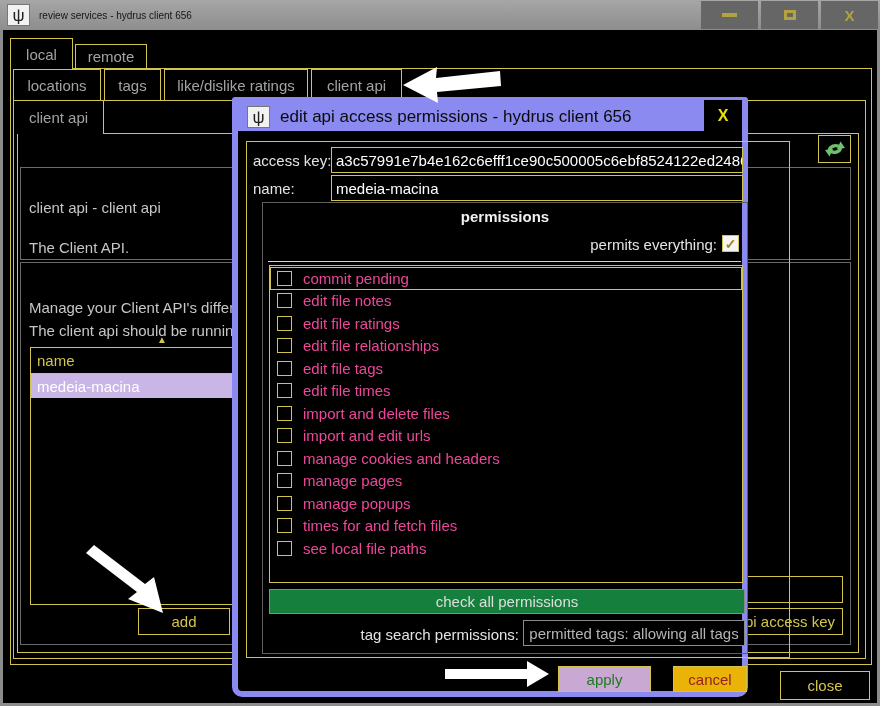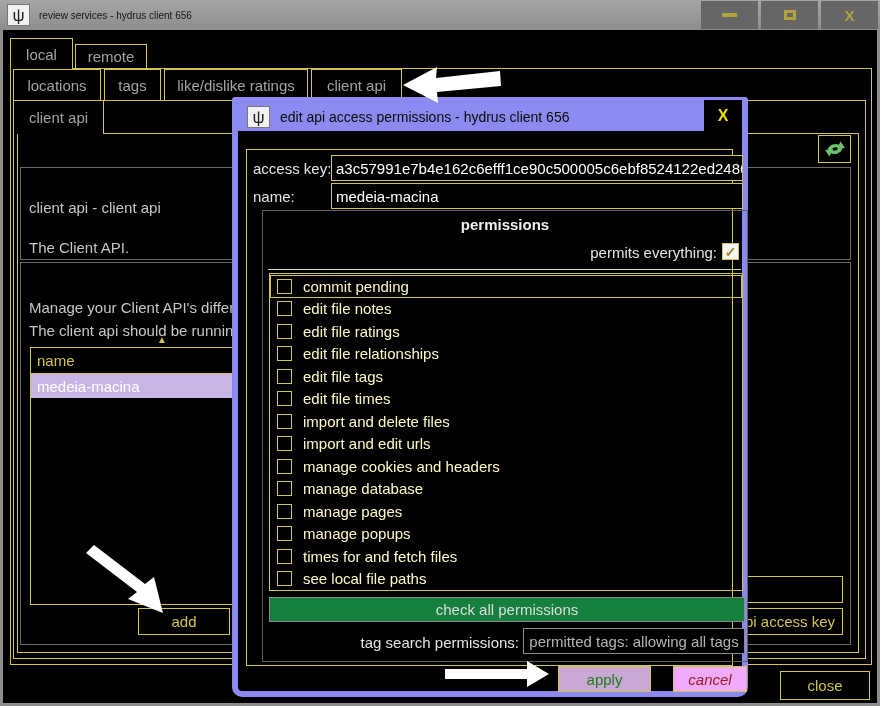--- a/index.html
+++ b/index.html
@@ -53,52 +53,52 @@
 
   .ybtn{position:absolute;border:1px solid var(--yellow);background:#000;color:var(--yellow);
     display:flex;align-items:center;justify-content:center;font-size:15px;}
 
   
   #dialog{position:absolute;left:232px;top:97px;width:516px;height:600px;
     background:#000;border:6px solid var(--purple);border-radius:3px 3px 10px 10px;z-index:10;}
   #dlg-titlebar{position:absolute;left:0;top:0;right:0;height:28px;background:var(--purple);
     display:flex;align-items:center;}
   #dlg-titlebar .app-icon-box{margin-left:9px;}
-  #dlg-titlebar .title-text{margin-left:10px;color:#0a0a0a;font-size:14px;}
+  #dlg-titlebar .title-text{margin-left:10px;color:#0a0a0a;font-size:17px;}
   #dlg-close{position:absolute;right:0;top:-3px;width:38px;height:31px;background:#000;
     color:#e8e000;font-weight:bold;font-size:16px;display:flex;align-items:center;justify-content:center;}
-  #dlg-panel{position:absolute;left:8px;top:38px;width:487px;height:517px;border:1px solid var(--yellow);margin-top:8px;}
+  #dlg-panel{position:absolute;left:8px;top:38px;width:544px;height:517px;border:1px solid var(--yellow);}
 
   .fld-label{position:absolute;color:var(--wtxt);}
   .field{position:absolute;border:1px solid var(--yellow);background:#000;color:#fff;
     display:flex;align-items:center;padding:0 4px;white-space:nowrap;overflow:hidden;}
 
   #perm-box{position:absolute;left:15px;top:60px;width:486px;height:452px;border:1px solid #5f5f5f;}
   #perm-title{position:absolute;left:0;right:0;top:5px;text-align:center;color:#f0f0f0;font-weight:bold;}
   #permits-label{position:absolute;right:30px;top:33px;color:var(--wtxt);}
   #permits-cb{position:absolute;right:8px;top:32px;width:17px;height:17px;background:#f5f5f5;
     border:1px solid var(--yellow);display:flex;align-items:center;justify-content:center;
     color:#a8861d;font-weight:bold;font-size:14px;}
   #perm-sep{position:absolute;left:5px;right:6px;top:58px;height:1px;background:#d9d9a8;}
   #perm-list{position:absolute;left:6px;top:62px;width:474px;height:318px;border:1px solid var(--yellow);
     padding-top:1px;overflow:hidden;}
   .perm-item{height:22.5px;display:flex;align-items:center;border:1px solid transparent;}
   .perm-item.focused{border-color:var(--yellow);}
   .perm-item .cb{width:15px;height:15px;border:1px solid var(--yellow);background:#000;margin:0 11px 0 6px;flex:0 0 auto;}
-  .perm-item .perm-label{color:#fef9c3;white-space:nowrap;}
+  .perm-item .perm-label{color:#ec4899;white-space:nowrap;}
   #check-all-btn{position:absolute;left:6px;top:386px;width:476px;height:25px;border:1px solid #8a8a8a;
     background:#15803d;color:#dedede;display:flex;align-items:center;justify-content:center;}
   #tag-search-label{position:absolute;left:0;top:423px;width:256px;text-align:right;color:var(--wtxt);}
   #tag-search-btn{position:absolute;left:260px;top:417px;width:222px;height:26px;border:1px solid #8a8a8a;
     background:#000;color:#b4b4b4;display:flex;align-items:center;justify-content:center;white-space:nowrap;}
 
   #apply-btn{position:absolute;left:320px;top:563px;width:93px;height:26px;background:#c9a8d3;
     border:1px solid var(--yellow);color:#1e7a1e;display:flex;align-items:center;justify-content:center;}
-  #cancel-btn{position:absolute;left:435px;top:563px;width:74px;height:26px;background:#f0abfc;
-    border:1px solid var(--yellow);color:#972020;display:flex;align-items:center;justify-content:center;font-style:italic;}
+  #cancel-btn{position:absolute;left:435px;top:563px;width:74px;height:26px;background:#eab308;
+    border:1px solid var(--yellow);color:#972020;display:flex;align-items:center;justify-content:center;}
 
   #arrow-overlay{position:absolute;inset:0;z-index:99;pointer-events:none;}
 
   .clipped-frag{position:absolute;border:1px solid var(--yellow);background:transparent;}
 </style>
 </head>
 <body>
 
 <div id="window-frame"></div>
 
@@ -261,24 +261,20 @@
           <div class="perm-item">
             <span class="cb"></span>
             <span class="perm-label">import and edit urls</span>
           </div>
 
           <div class="perm-item">
             <span class="cb"></span>
             <span class="perm-label">manage cookies and headers</span>
           </div>
 
-          <div class="perm-item">
-            <span class="cb"></span>
-            <span class="perm-label">manage database</span>
-          </div>
 
           <div class="perm-item">
             <span class="cb"></span>
             <span class="perm-label">manage pages</span>
           </div>
 
           <div class="perm-item">
             <span class="cb"></span>
             <span class="perm-label">manage popups</span>
           </div>

